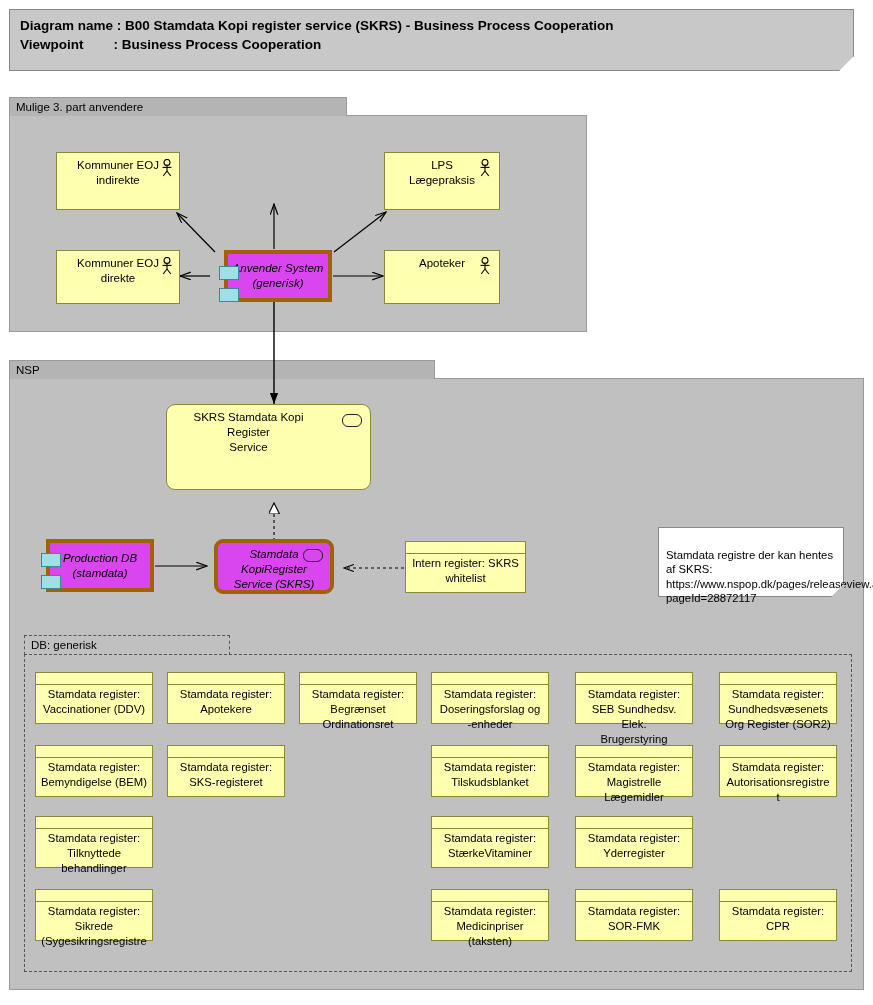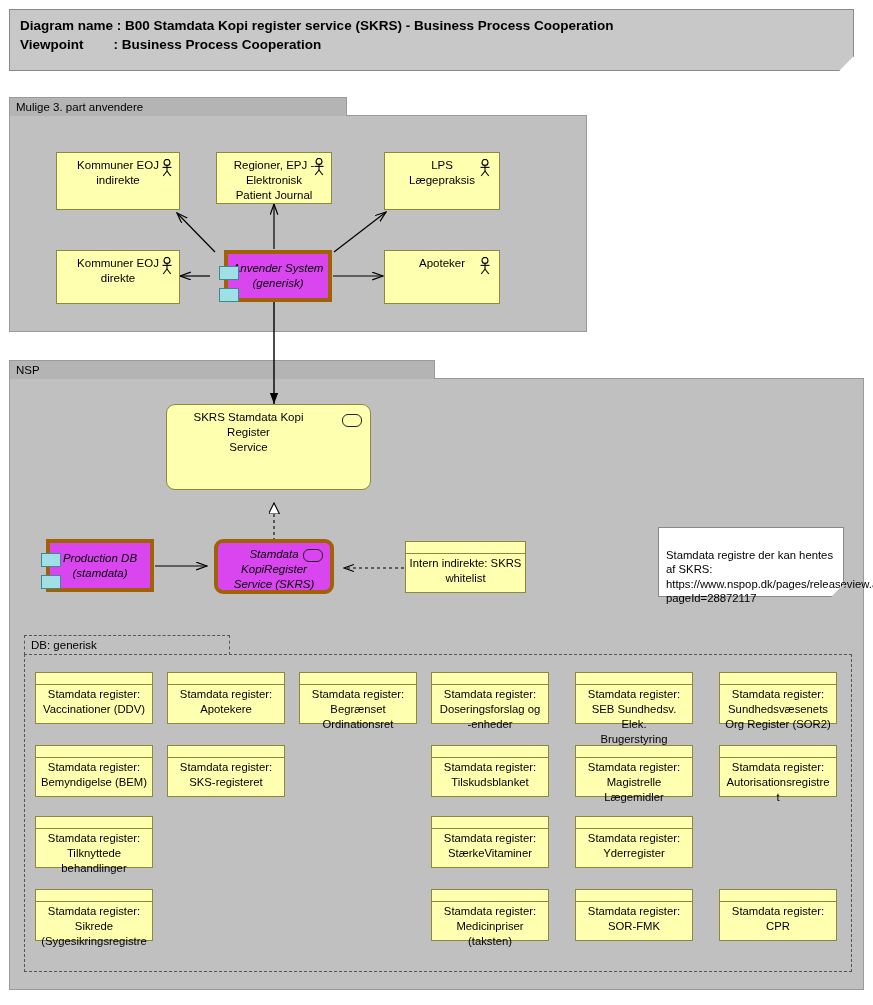--- a/index.html
+++ b/index.html
@@ -156,32 +156,20 @@
 indirekte</div>
     <svg class="actor-icon" style="right:6px;top:6px;" viewBox="0 0 12 18">
       <circle cx="6" cy="3.4" r="3" fill="none" stroke="#000" stroke-width="1.1"></circle>
       <line x1="6" y1="6.6" x2="6" y2="12" stroke="#000" stroke-width="1.1"></line>
       <line x1="1.5" y1="8.4" x2="10.5" y2="8.4" stroke="#000" stroke-width="1.1"></line>
       <line x1="6" y1="12" x2="2.2" y2="17" stroke="#000" stroke-width="1.1"></line>
       <line x1="6" y1="12" x2="9.8" y2="17" stroke="#000" stroke-width="1.1"></line>
     </svg>
   </div>
 
-  <div class="el el-yellow" style="left:216px;top:152px;width:116px;height:52px;">
-    <div class="el-label">Regioner, EPJ -
-Elektronisk
-Patient Journal</div>
-    <svg class="actor-icon" style="right:6px;top:5px;" viewBox="0 0 12 18">
-      <circle cx="6" cy="3.4" r="3" fill="none" stroke="#000" stroke-width="1.1"></circle>
-      <line x1="6" y1="6.6" x2="6" y2="12" stroke="#000" stroke-width="1.1"></line>
-      <line x1="1.5" y1="8.4" x2="10.5" y2="8.4" stroke="#000" stroke-width="1.1"></line>
-      <line x1="6" y1="12" x2="2.2" y2="17" stroke="#000" stroke-width="1.1"></line>
-      <line x1="6" y1="12" x2="9.8" y2="17" stroke="#000" stroke-width="1.1"></line>
-    </svg>
-  </div>
 
   <div class="el el-yellow" style="left:384px;top:152px;width:116px;height:58px;">
     <div class="el-label">LPS
 Lægepraksis</div>
     <svg class="actor-icon" style="right:8px;top:6px;" viewBox="0 0 12 18">
       <circle cx="6" cy="3.4" r="3" fill="none" stroke="#000" stroke-width="1.1"></circle>
       <line x1="6" y1="6.6" x2="6" y2="12" stroke="#000" stroke-width="1.1"></line>
       <line x1="1.5" y1="8.4" x2="10.5" y2="8.4" stroke="#000" stroke-width="1.1"></line>
       <line x1="6" y1="12" x2="2.2" y2="17" stroke="#000" stroke-width="1.1"></line>
       <line x1="6" y1="12" x2="9.8" y2="17" stroke="#000" stroke-width="1.1"></line>
@@ -237,21 +225,21 @@
 
   <div class="el el-cyan rounded-sm" style="left:214px;top:539px;width:120px;height:55px;">
     <div class="el-label" style="top:4px;padding:0 4px;">Stamdata
 KopiRegister
 Service (SKRS)</div>
     <div class="svc-oval" style="right:7px;top:6px;"></div>
   </div>
 
   <div class="reg" style="left:405px;top:541px;width:121px;height:52px;">
     <div class="reg-strip"></div>
-    <div class="reg-text">Intern indirekte: SKRS
+    <div class="reg-text">Intern register: SKRS
 whitelist</div>
   </div>
 
   <div class="note" style="left:658px;top:527px;width:186px;height:70px;">
     <span>Stamdata registre der kan hentes af SKRS: https://www.nspop.dk/pages/releaseview.action?pageId=28872117</span>
     <div class="fold2"></div>
   </div>
 
   <div id="register-grid">
       <div class="reg" style="left: 35px; top: 672px; width: 118px; height: 52px;">

